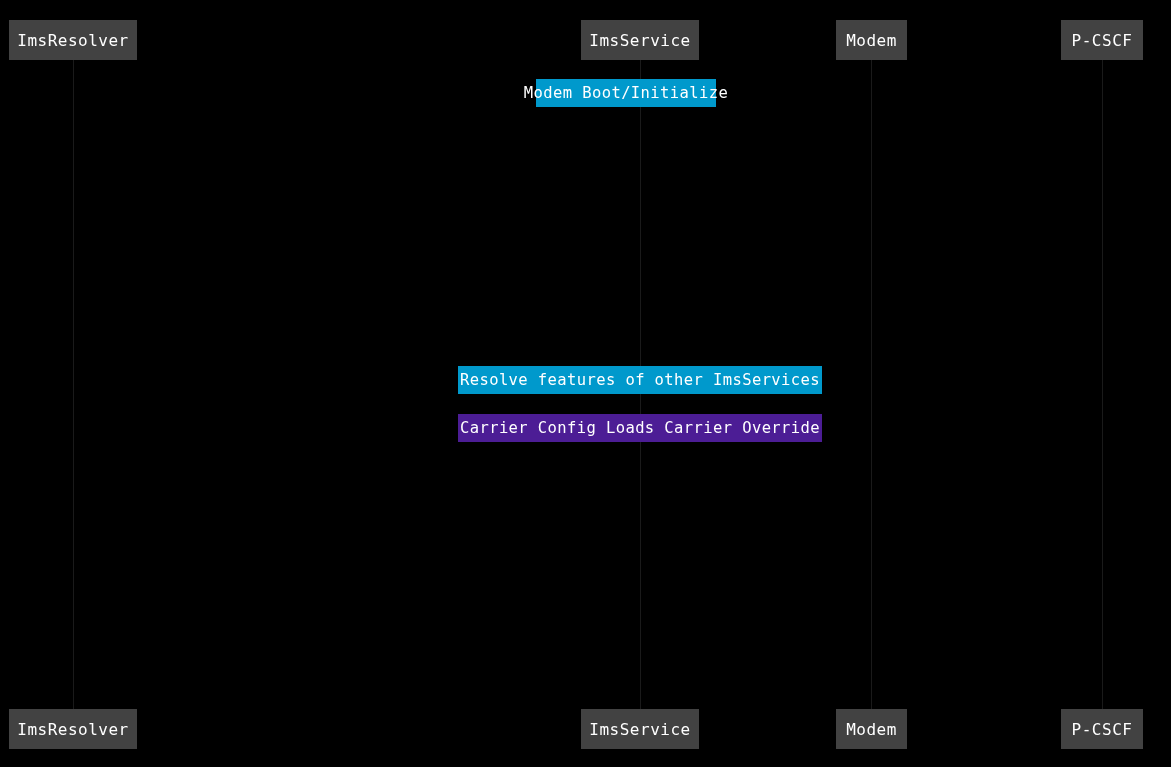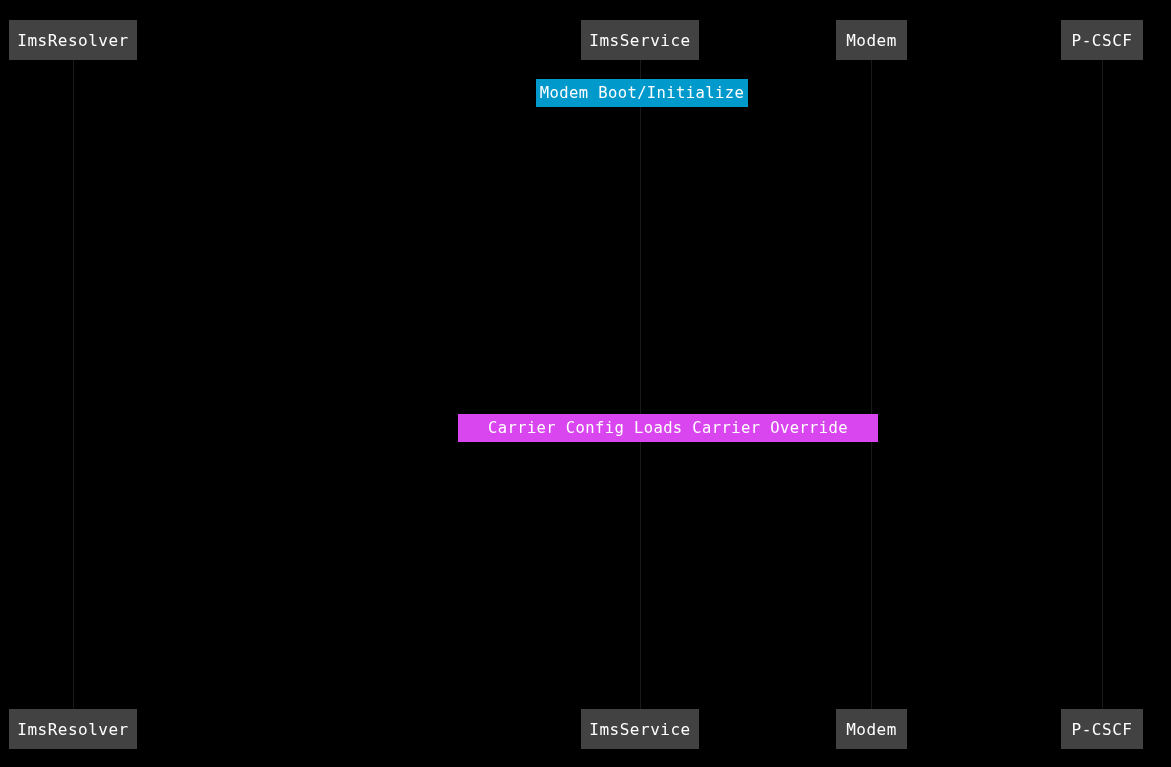--- a/index.html
+++ b/index.html
@@ -86,19 +86,22 @@
     </div>
     <div class="participant" style="left: 581px; top: 709px; width: 118px; height: 40px; background: rgb(66, 66, 66); color: rgb(255, 255, 255);">
       <span>ImsService</span>
     </div>
     <div class="participant" style="left: 836px; top: 709px; width: 71px; height: 40px; background: rgb(66, 66, 66); color: rgb(255, 255, 255);">
       <span>Modem</span>
     </div>
     <div class="participant" style="left: 1061px; top: 709px; width: 82px; height: 40px; background: rgb(66, 66, 66); color: rgb(255, 255, 255);">
       <span>P-CSCF</span>
     </div>
-    <div class="note" style="left: 536px; top: 79px; width: 212px; height: 28px; background: rgb(0, 153, 204); color: rgb(255, 255, 255);">
+    <div class="note" style="left: 536px; top: 79px; width: 180px; height: 28px; background: rgb(0, 153, 204); color: rgb(255, 255, 255);">
       <span>Modem Boot/Initialize</span>
     </div>
-    <div class="note" style="left: 458px; top: 414px; width: 420px; height: 28px; background: #d946ef; color: rgb(255, 255, 255);">
+    <div class="note" style="left: 458px; top: 366px; width: 364px; height: 28px; background: rgb(0, 153, 204); color: rgb(255, 255, 255);">
+      <span>Resolve features of other ImsServices</span>
+    </div>
+    <div class="note" style="left: 458px; top: 414px; width: 364px; height: 28px; background: #4c1d95; color: rgb(255, 255, 255);">
       <span>Carrier Config Loads Carrier Override</span>
     </div>
   </div>
 
 </body></html>

